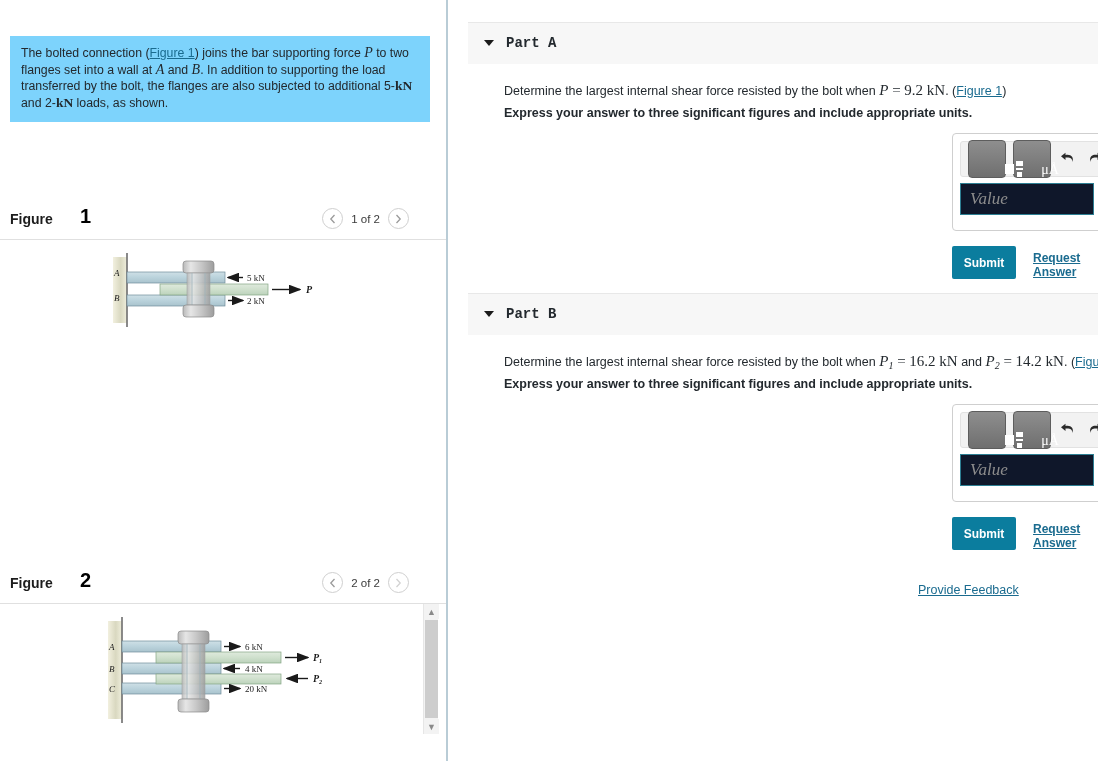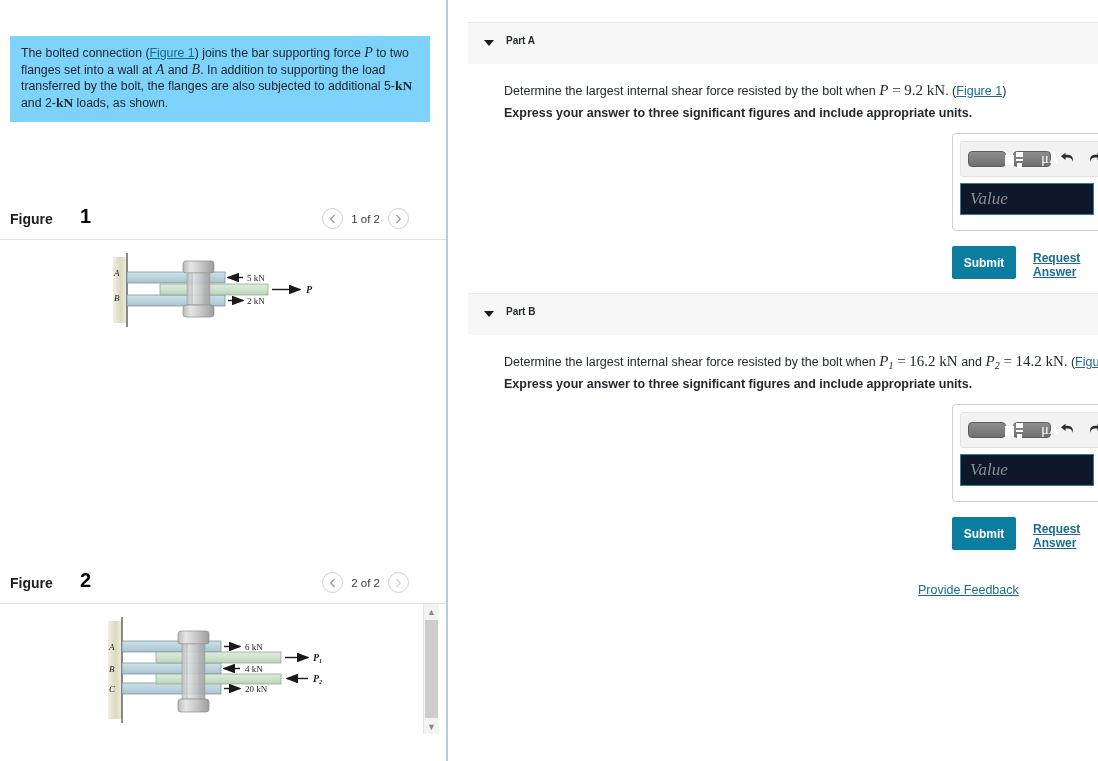--- a/index.html
+++ b/index.html
@@ -111,21 +111,21 @@
   .part-caret {
     position: absolute; left: 16px; top: 17px;
     width: 0; height: 0;
     border-left: 5.5px solid transparent;
     border-right: 5.5px solid transparent;
     border-top: 6px solid #1b1b1b;
     cursor: pointer;
   }
   .part-title {
     position: absolute; left: 38px; top: 12px;
-    font-size: 10px; font-weight: bold; color: #23292e;
+    font-size: 14px; font-weight: bold; color: #23292e; font-family: Liberation Mono, monospace;
   }
 
   .q-text {
     position: absolute; left: 56px;
     font-size: 12.5px; color: #23292e;
     white-space: nowrap;
   }
   .q-text .m {
     font-family: "Liberation Serif", serif;
     font-size: 15px;
@@ -149,24 +149,24 @@
   .answer-box {
     position: absolute; left: 504px; width: 291px; height: 98px;
     border: 1px solid #cfcfcf; border-radius: 4px; background: #fff;
   }
   .ab-toolbar {
     position: absolute; left: 7px; top: 7px; width: 275px; height: 36px;
     background: #f2f2f2; border: 1px solid #e2e2e2; border-radius: 3px;
     display: flex; align-items: center; padding: 0 7px; gap: 7px;
   }
   .tb-btn {
-    width: 30px; height: 16px; border-radius: 4px;
+    width: 30px; height: 38px; border-radius: 4px;
     background: linear-gradient(#8e8e8e, #6f6f6f);
     border: 1px solid #5d5d5d;
-    display: flex; align-items: flex-start; justify-content: center;
+    display: flex; align-items: flex-end; justify-content: center;
     cursor: pointer;
     padding-left: 36px;
   }
   .tmpl-grid {
     width: 19px; height: 16px; position: relative;
   }
   .tmpl-grid i {
     position: absolute; background: #fff; display: block;
   }
   .tmpl-grid i.b1 { left: 0; top: 3px; width: 9px; height: 10px; }

